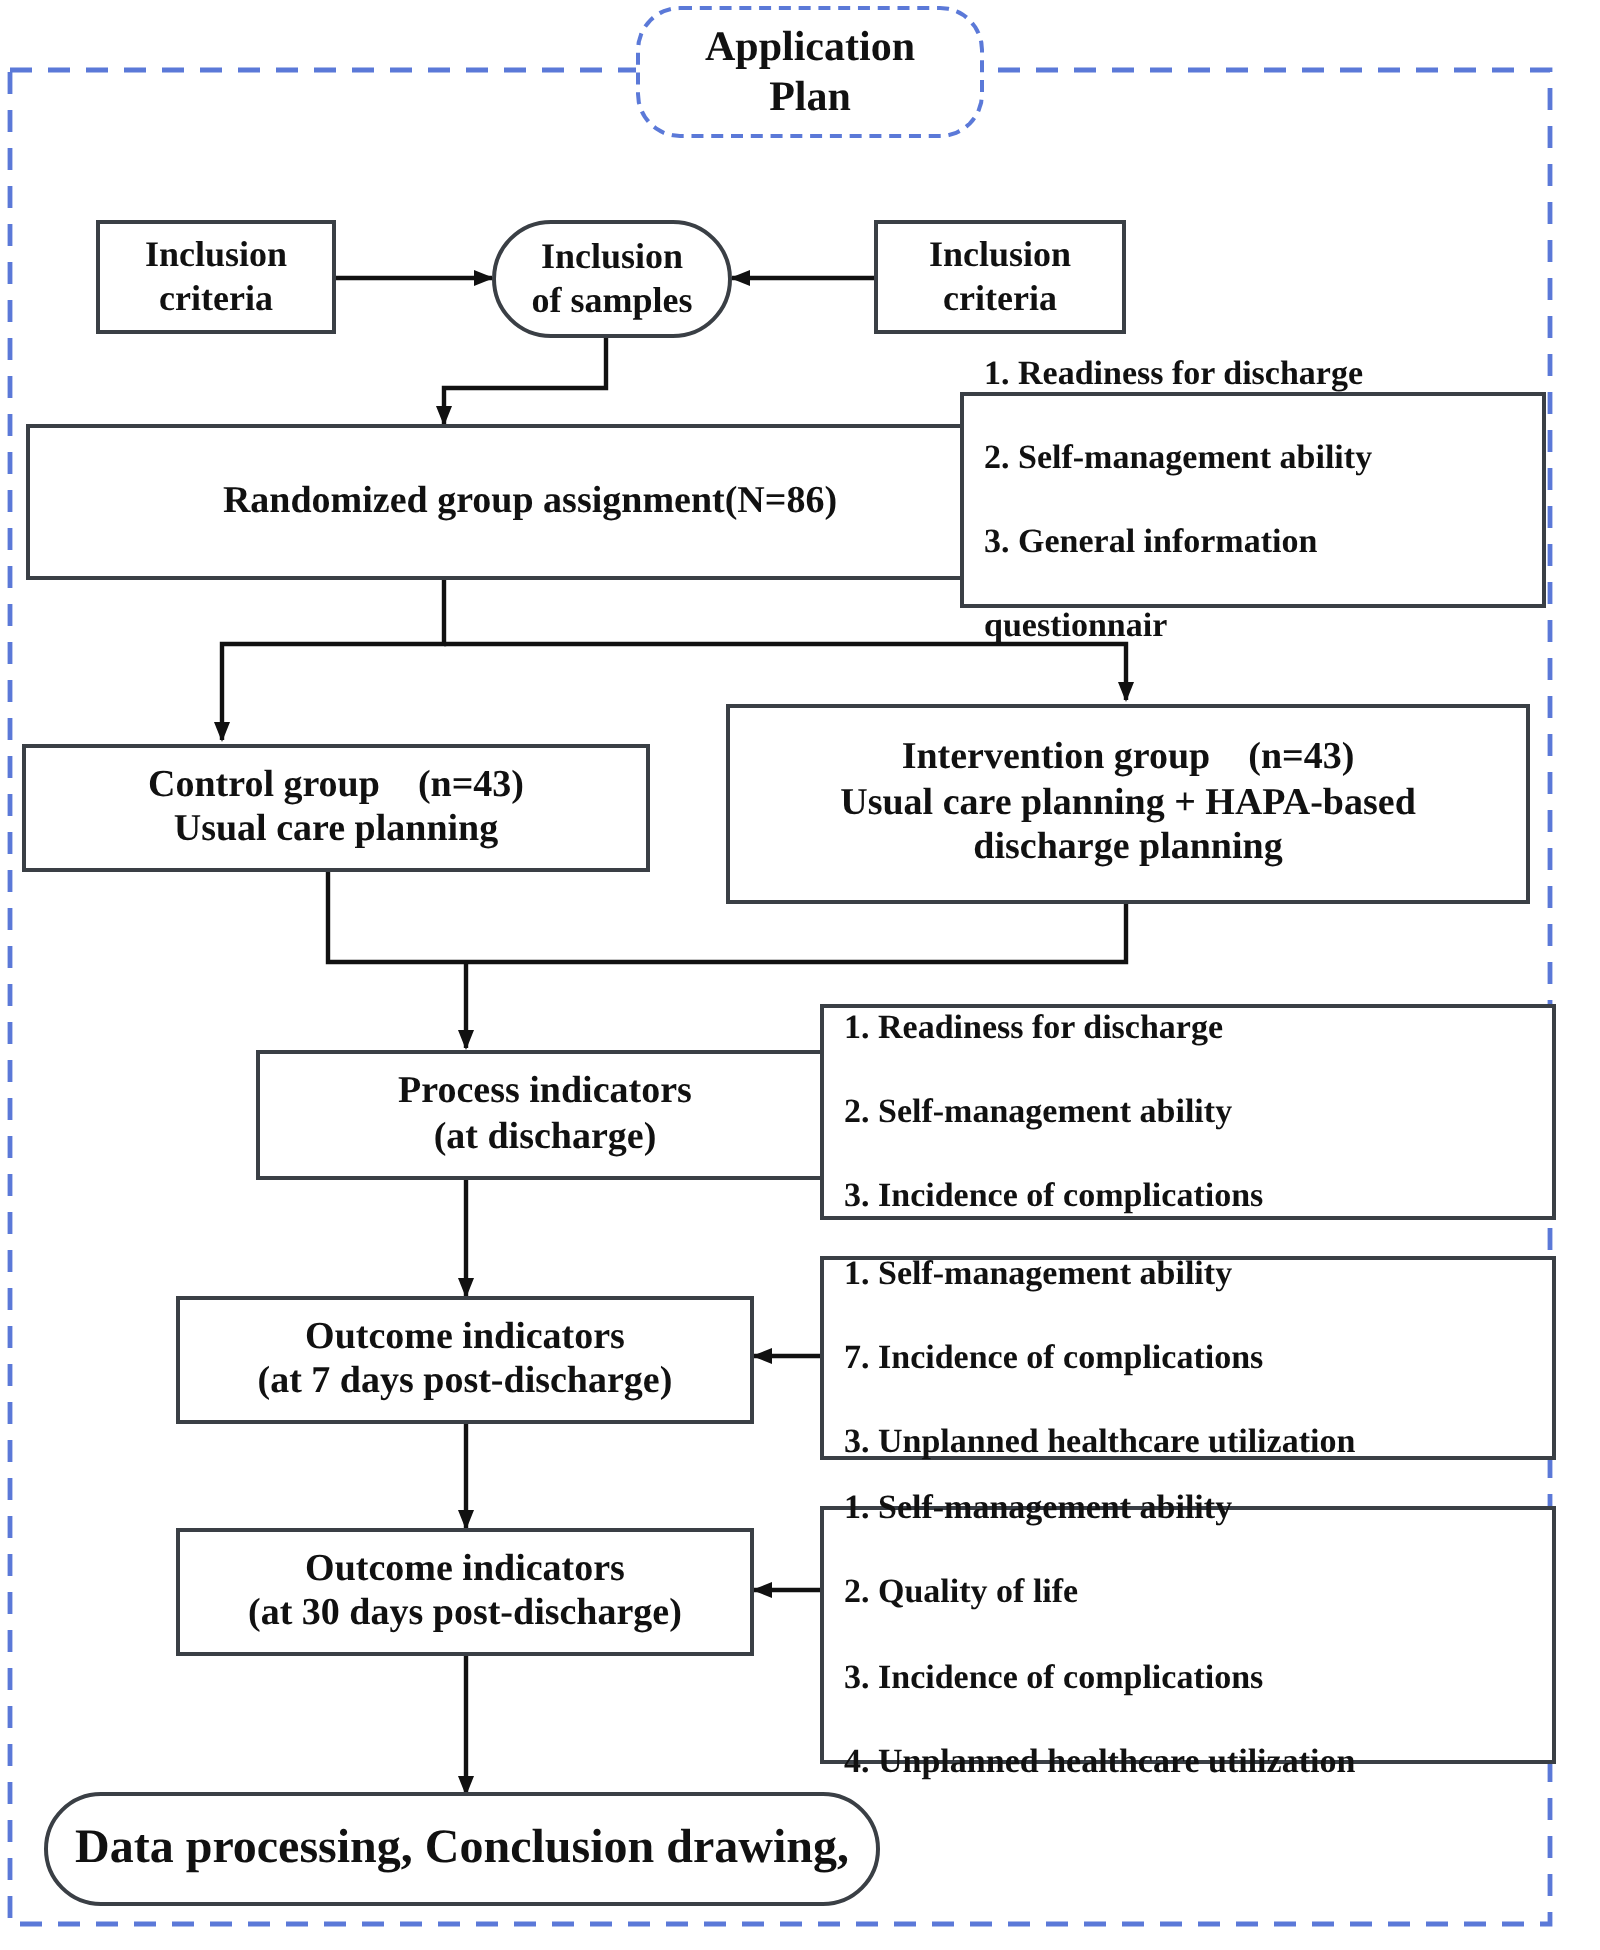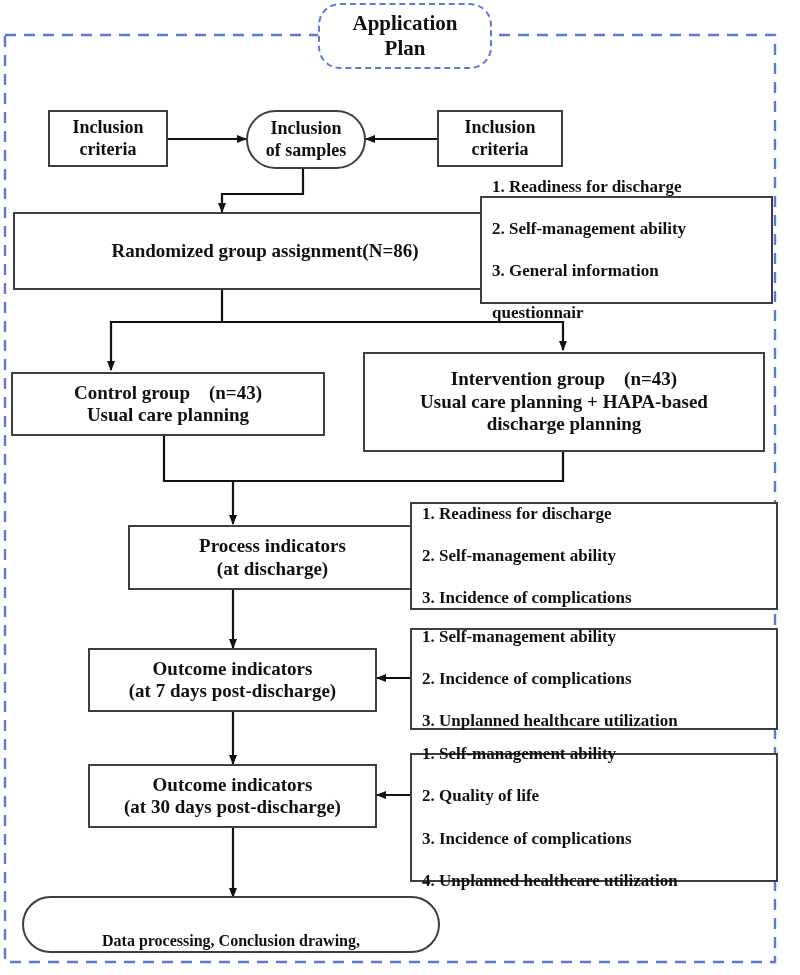--- a/index.html
+++ b/index.html
@@ -159,33 +159,33 @@
     <span class="item">3. Incidence of complications</span>
   </div>
 
   <div class="node" style="left:88px; top:648px; width:289px; height:64px; font-size:19px;">
     <span class="ln">Outcome indicators</span>
     <span class="ln">(at 7 days post-discharge)</span>
   </div>
 
   <div class="panel" style="left:410px; top:628px; width:368px; height:102px; font-size:17px;">
     <span class="item">1. Self-management ability</span>
-    <span class="item">2. Incidence of complications</span>
+    <span class="item">7. Incidence of complications</span>
     <span class="item">3. Unplanned healthcare utilization</span>
   </div>
 
   <div class="node" style="left:88px; top:764px; width:289px; height:64px; font-size:19px;">
     <span class="ln">Outcome indicators</span>
     <span class="ln">(at 30 days post-discharge)</span>
   </div>
 
   <div class="panel" style="left:410px; top:753px; width:368px; height:129px; font-size:17px;">
     <span class="item">1. Self-management ability</span>
     <span class="item">2. Quality of life</span>
     <span class="item">3. Incidence of complications</span>
     <span class="item">4. Unplanned healthcare utilization</span>
   </div>
 
-  <div class="node rounded" style="left:22px; top:896px; width:418px; height:57px; font-size:16px;justify-content:flex-end;">
+  <div class="node rounded" style="left:22px; top:896px; width:418px; height:57px; font-size:24px;">
     <span class="ln">Data processing, Conclusion drawing,</span>
   </div>
 
 </div>
 
 </body></html>

